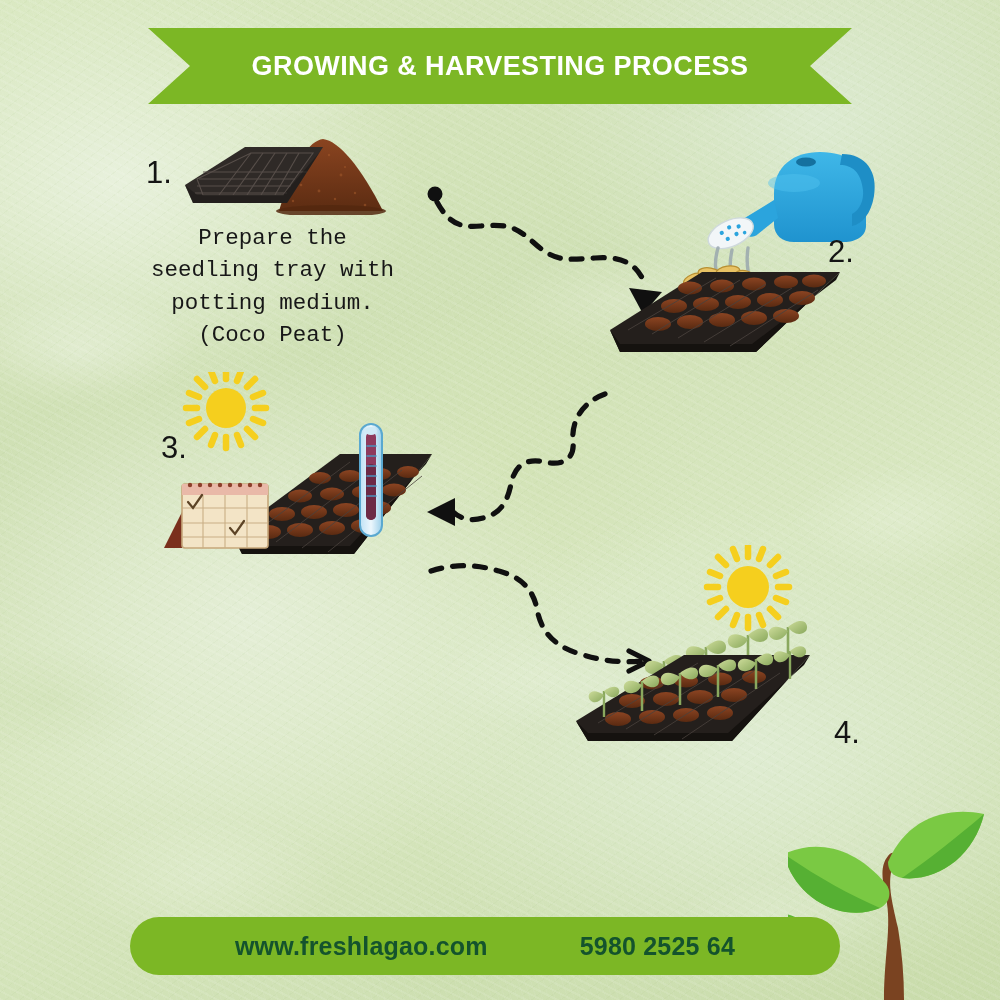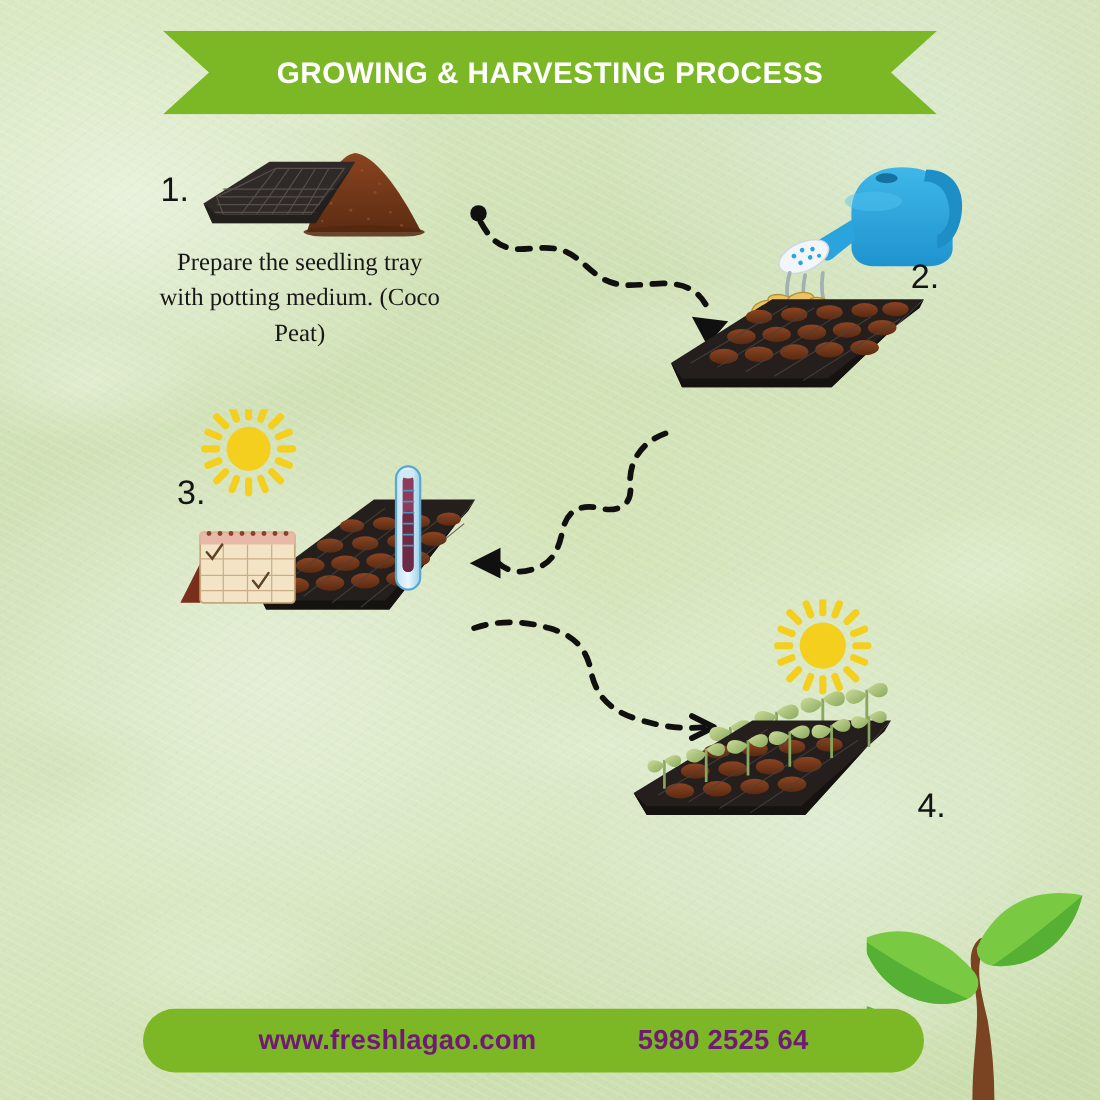--- a/index.html
+++ b/index.html
@@ -60,30 +60,30 @@
 
   
   .stepnum{
     position:absolute;color:#141414;font-size:31px;font-weight:400;
     font-family:"Liberation Sans", sans-serif;line-height:1;
   }
 
   
   .caption{
     position:absolute;color:#171717;font-size:22.5px;line-height:1.44;
-    text-align:center;font-family:Liberation Serif, serif;
+    text-align:center;font-family:Liberation Mono, monospace;
   }
 
   
   .footer{
     position:absolute;left:130px;top:917px;width:710px;height:58px;
     background:var(--green,#7cb725);border-radius:29px;
     display:flex;align-items:center;justify-content:center;gap:92px;
   }
-  .footer span{color:#701a75;font-size:25px;font-weight:bold;letter-spacing:.2px;}
+  .footer span{color:#14532d;font-size:25px;font-weight:bold;letter-spacing:.2px;}
 
   .art{position:absolute;}
   .noclick{pointer-events:none;}
 </style>
 </head>
 <body>
 
 <div id="stage">
 
   <div class="bg base noclick"></div>

